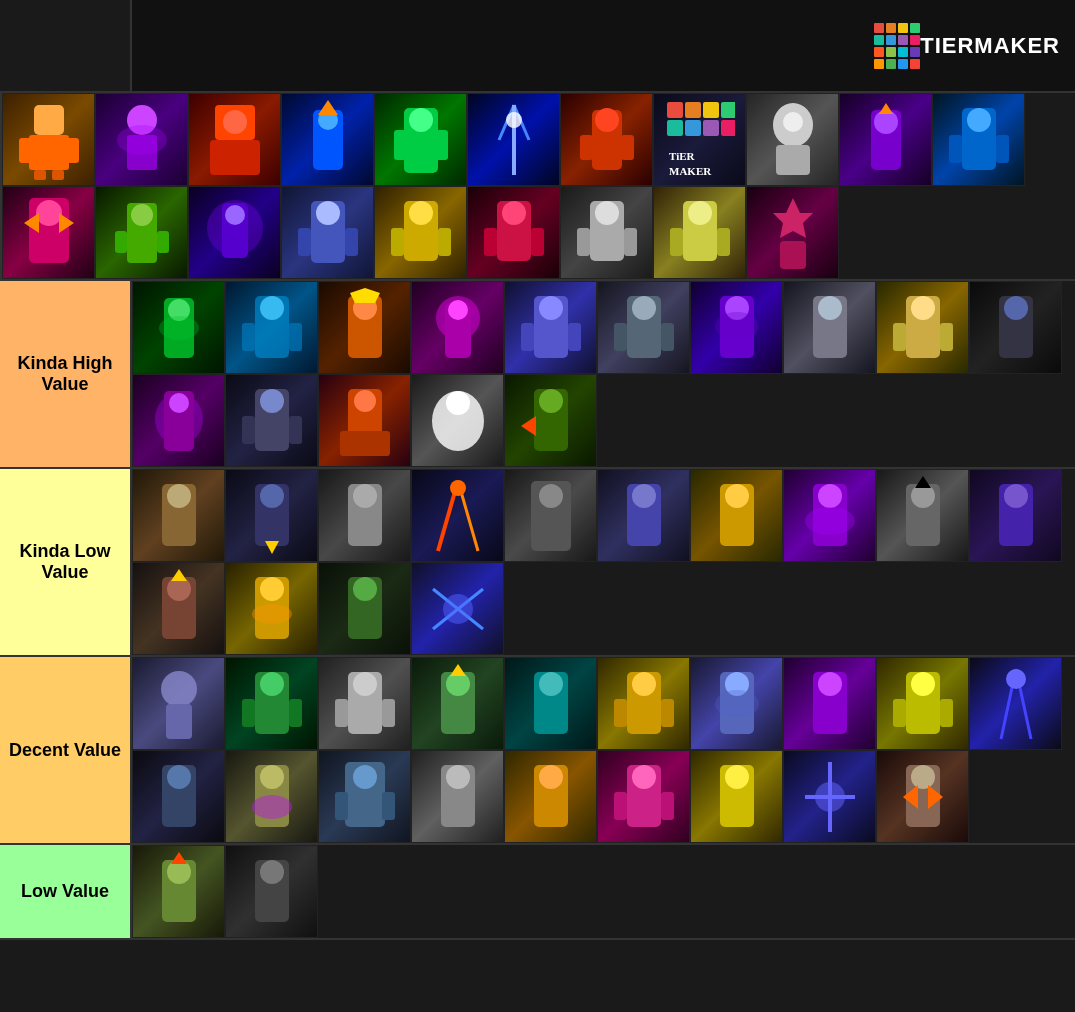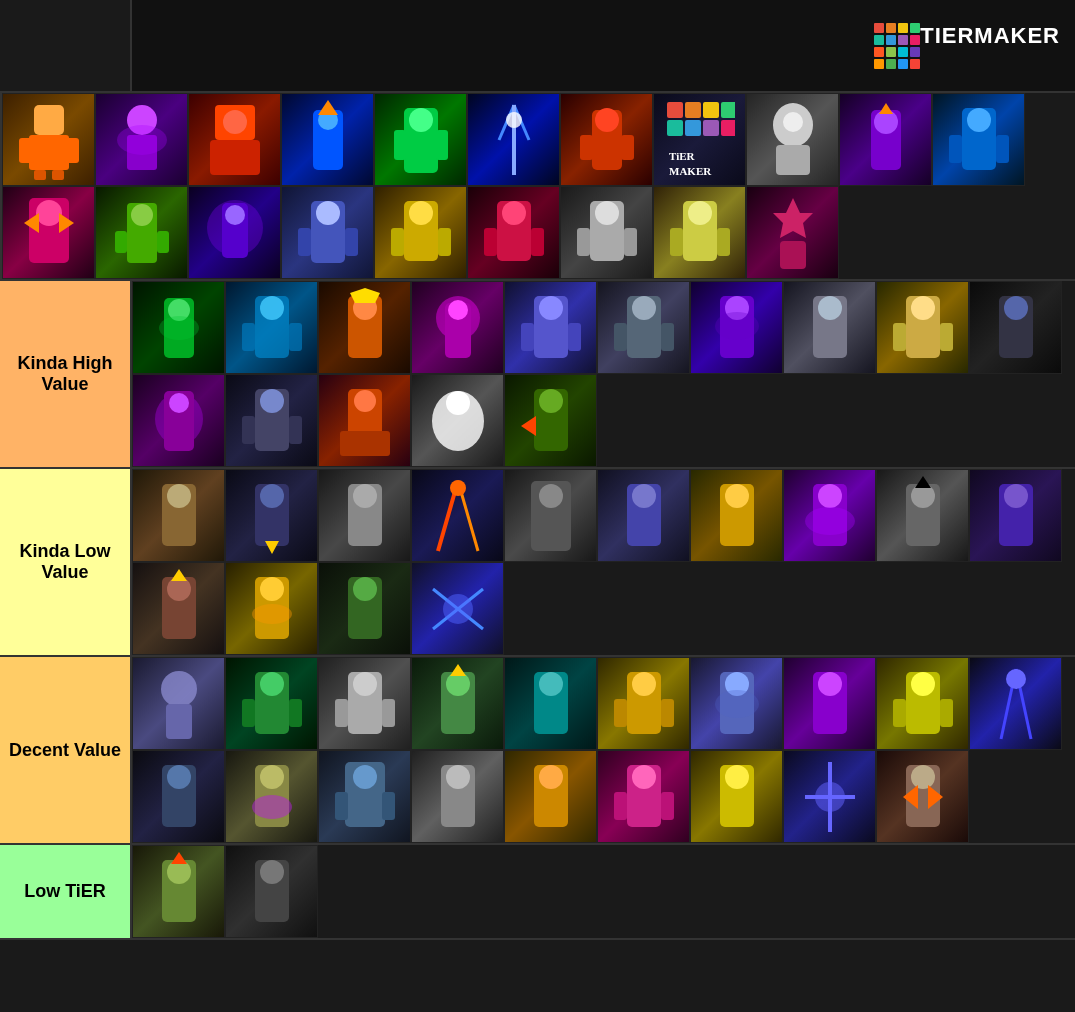--- a/index.html
+++ b/index.html
@@ -54,21 +54,21 @@
       width: 130px;
       background: #1a1a1a;
     }
     .header-cells {
       display: flex;
       flex: 1;
       border-left: 2px solid #333;
     }
     .tiermaker-logo {
       display: flex;
-      align-items: flex-start;
+      align-items: center;
     }
     .logo-grid {
       display: grid;
       grid-template-columns: repeat(4, 10px);
       grid-template-rows: repeat(4, 10px);
       gap: 2px;
     }
     .logo-grid div {
       width: 10px;
       height: 10px;
@@ -796,21 +796,21 @@
               <polygon points="15,40 30,28 30,52" fill="#ff6600"></polygon>
               <polygon points="55,40 40,28 40,52" fill="#ff6600"></polygon>
             </svg>
       </div>
         </div>
     </div>
   </div>
 
   <div class="tier-row">
     <div class="tier-label tier-low">
-      <span>Low TiER</span>
+      <span>Low Value</span>
     </div>
     <div class="tier-content">
       <div class="tier-cell">
           <div class="char-placeholder" style="background: linear-gradient(135deg, #181808 0%, #445522 50%, #181808 100%);">
         <svg width="70" height="80" viewBox="0 0 70 80">
               <rect x="18" y="8" width="34" height="62" rx="5" fill="#668833"></rect>
               <circle cx="35" cy="20" r="12" fill="#99bb55"></circle>
               <polygon points="35,0 43,12 27,12" fill="#ff4400"></polygon>
             </svg>
       </div>

